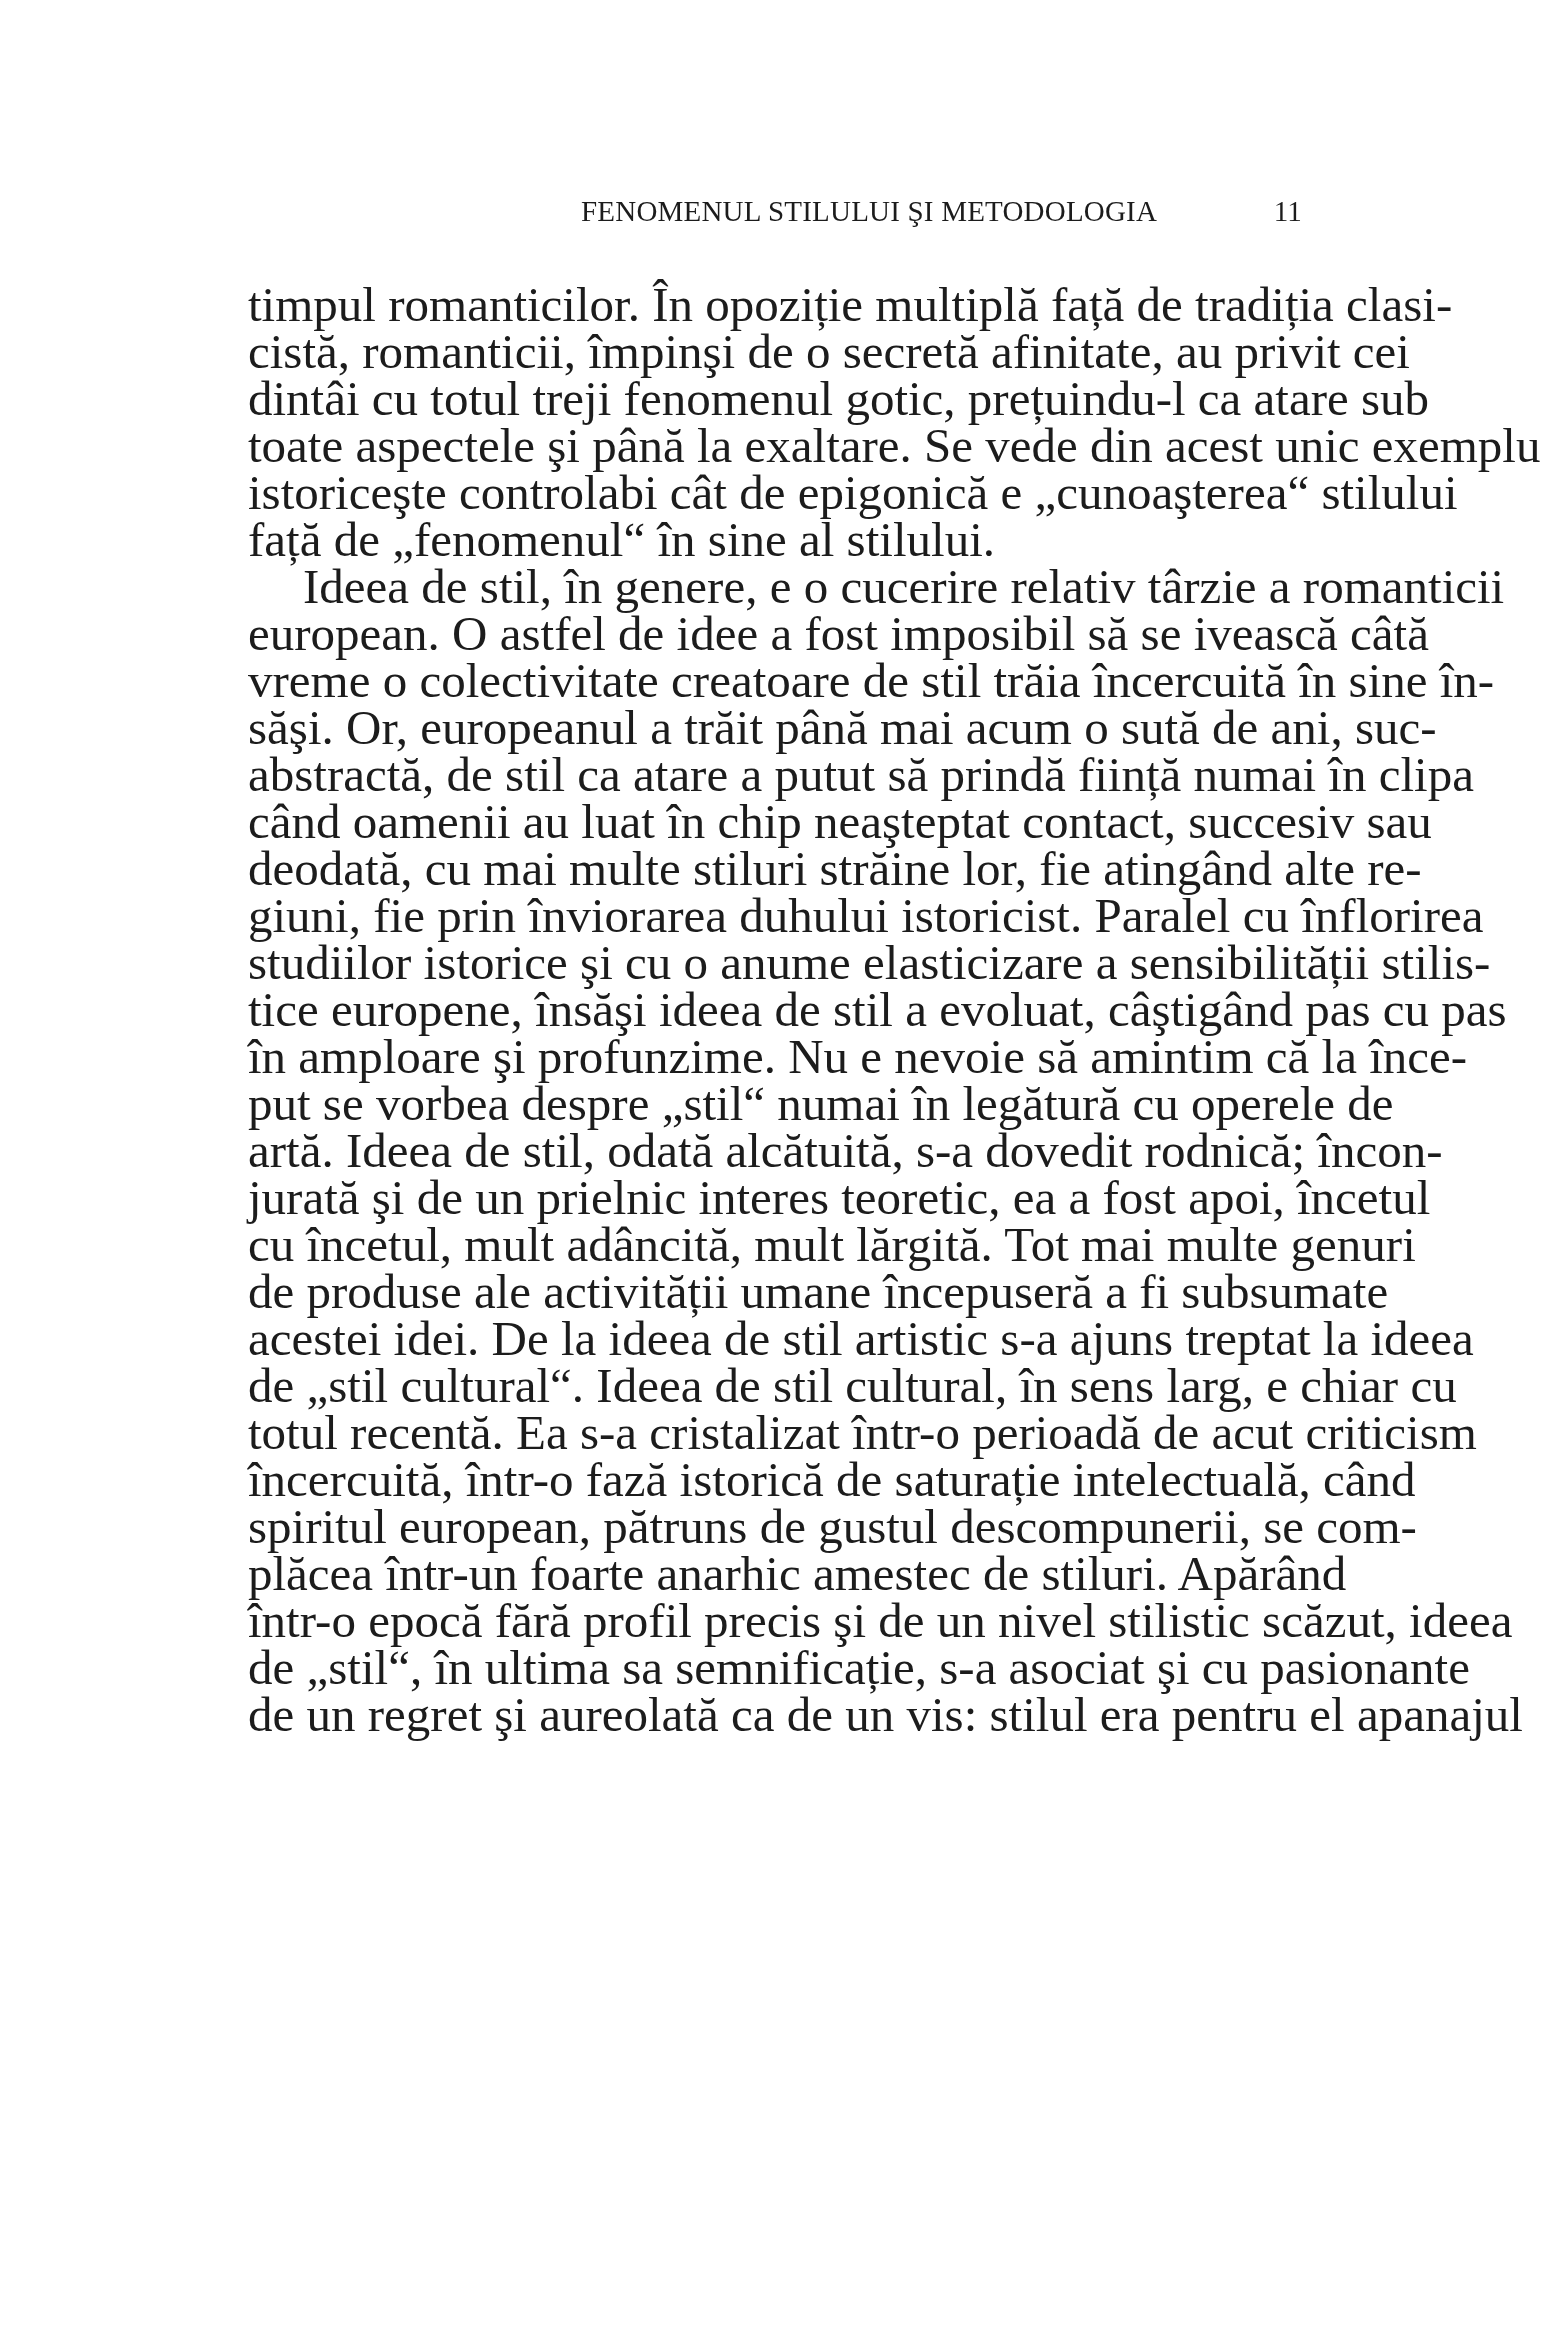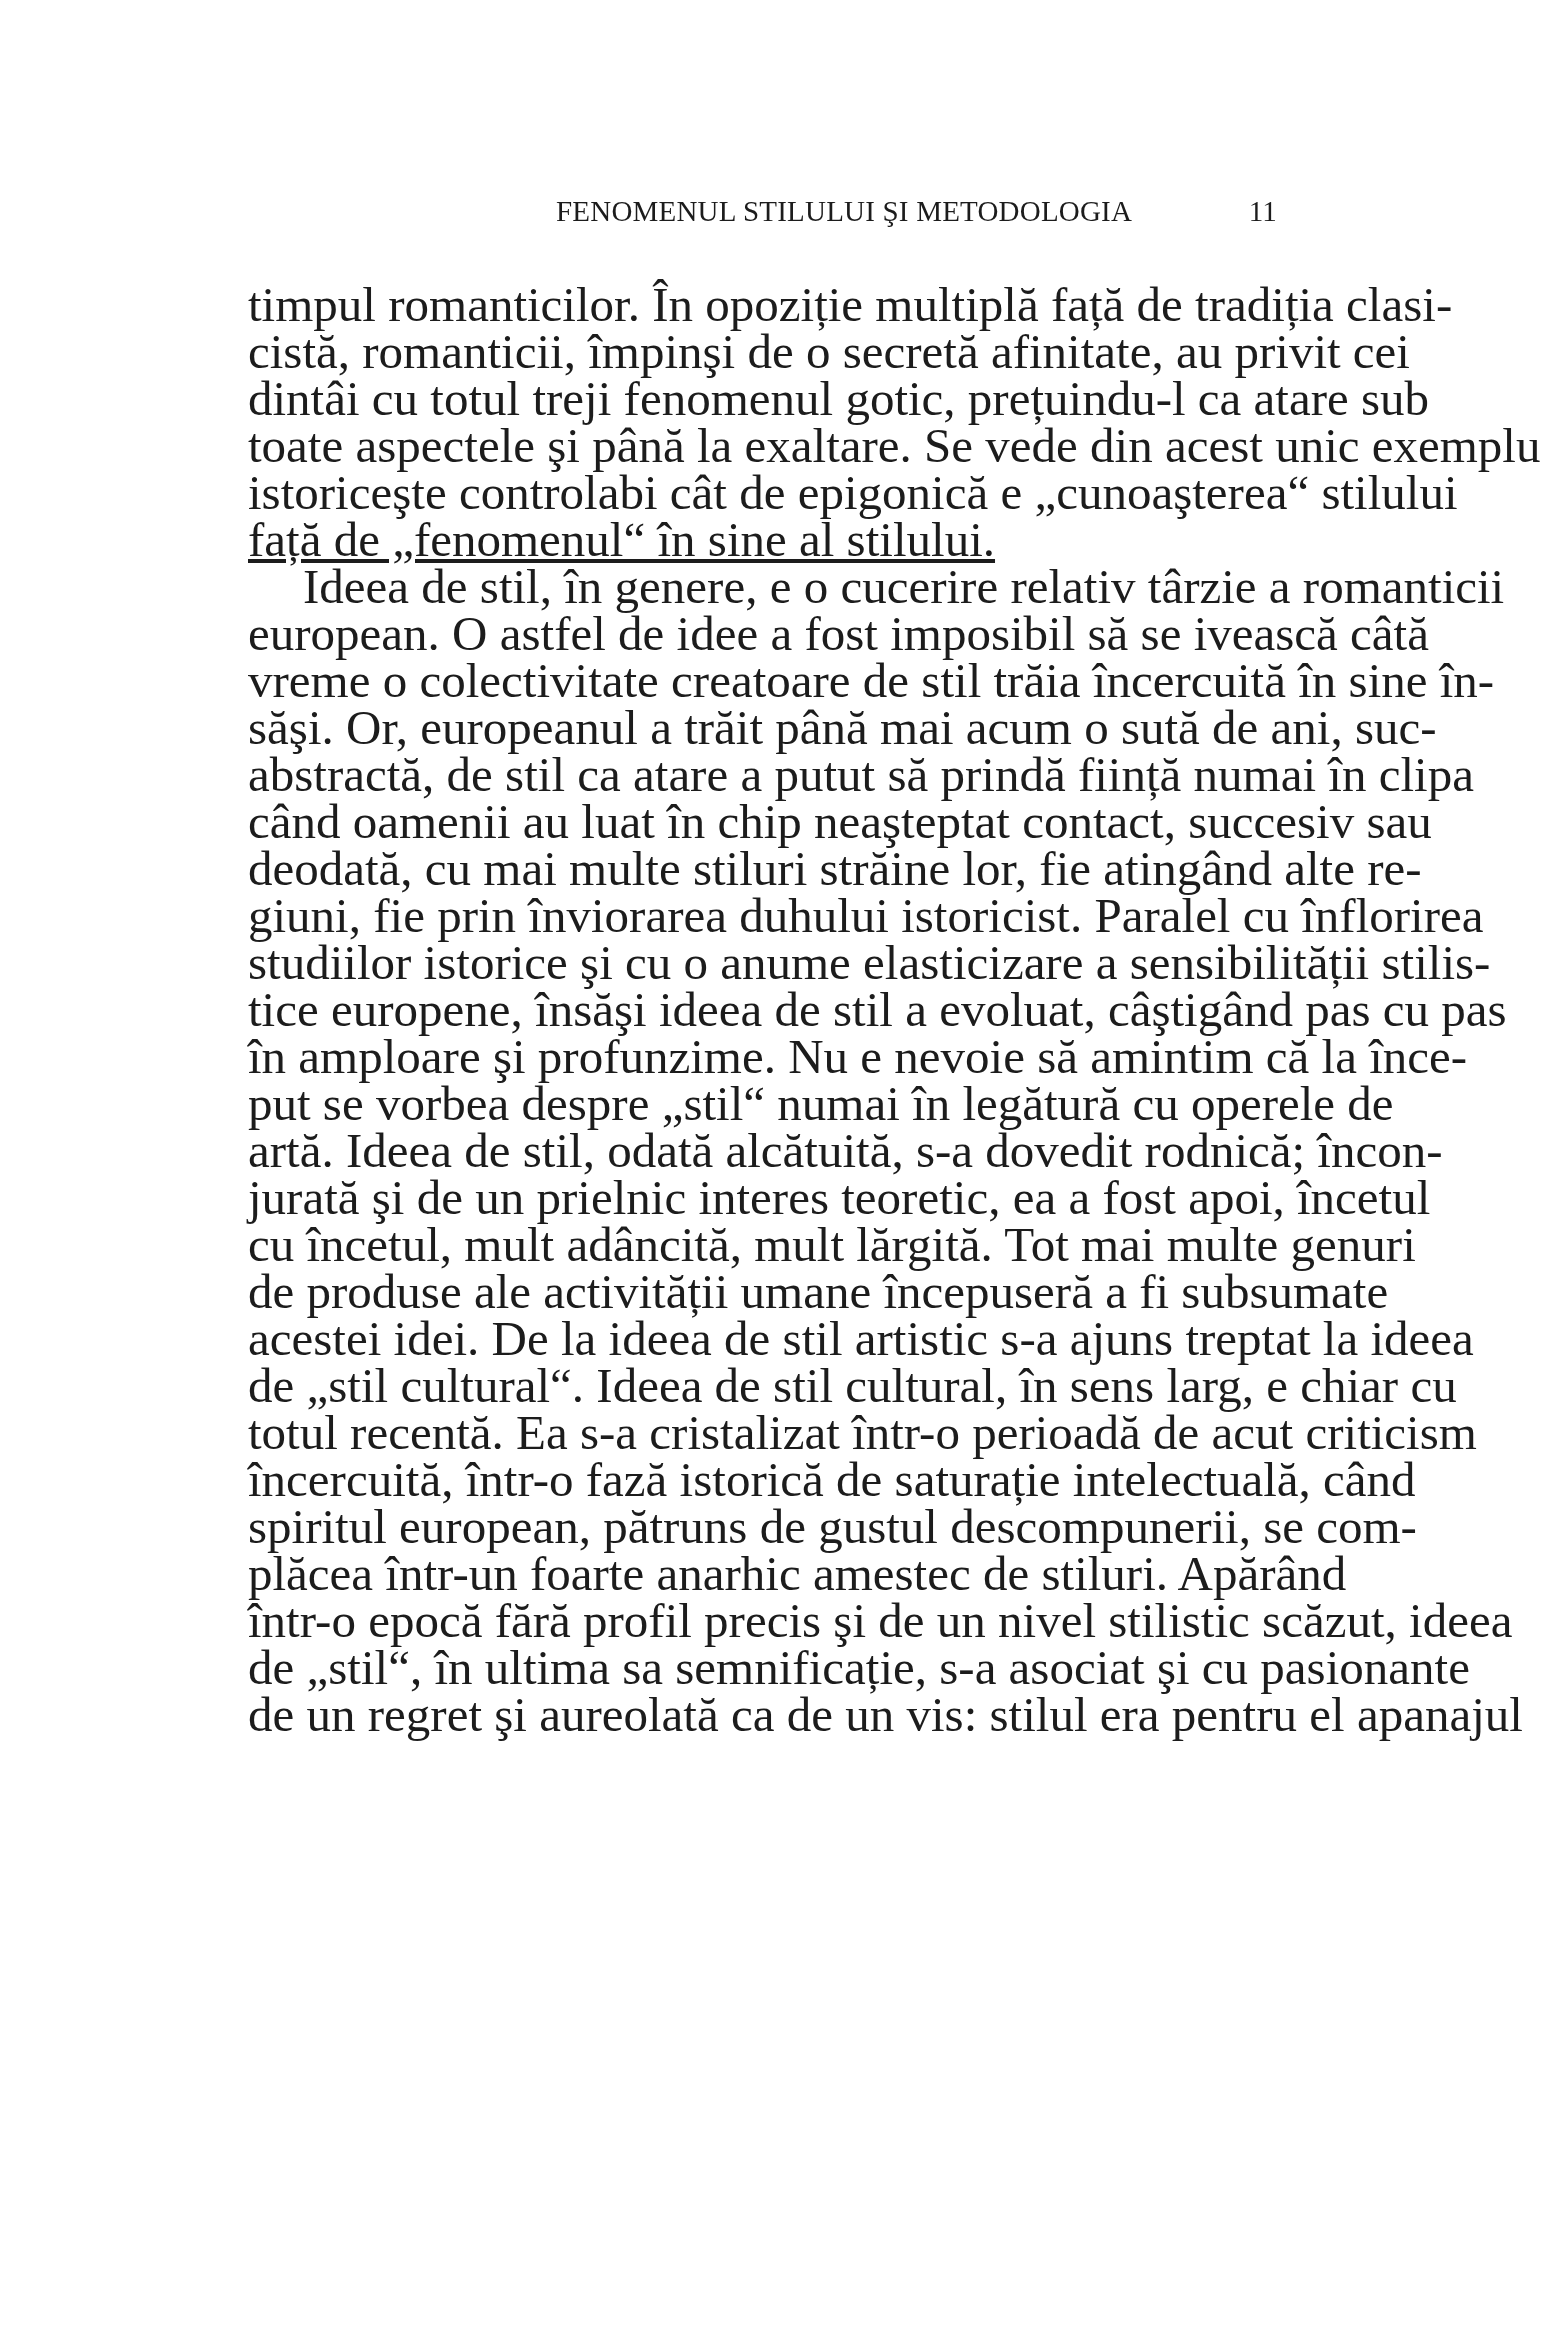--- a/index.html
+++ b/index.html
@@ -19,21 +19,21 @@
     top: 0;
     width: 1565px;
     height: 2347px;
     background: #ffffff;
     color: #1c1c1c;
     font-family: "Liberation Serif", "DejaVu Serif", serif;
   }
   .running-head {
     position: absolute;
     top: 192px;
-    left: 556px;
+    left: 581px;
     width: 721px;
     height: 38px;
     font-size: 29px;
     letter-spacing: 0.2px;
     line-height: 38px;
     text-align: right;
   }
   .running-head .title {
     position: absolute;
     left: 0;
@@ -57,21 +57,20 @@
   .line {
     display: block;
     height: 47px;
     white-space: nowrap;
     text-align: justify;
     text-align-last: justify;
     overflow: visible;
   }
   .line.last {
     text-align-last: left;
-    text-decoration: underline;
   }
   .line.indent {
     padding-left: 55px;
   }
 </style>
 </head>
 <body>
 
 <div class="page">
 

